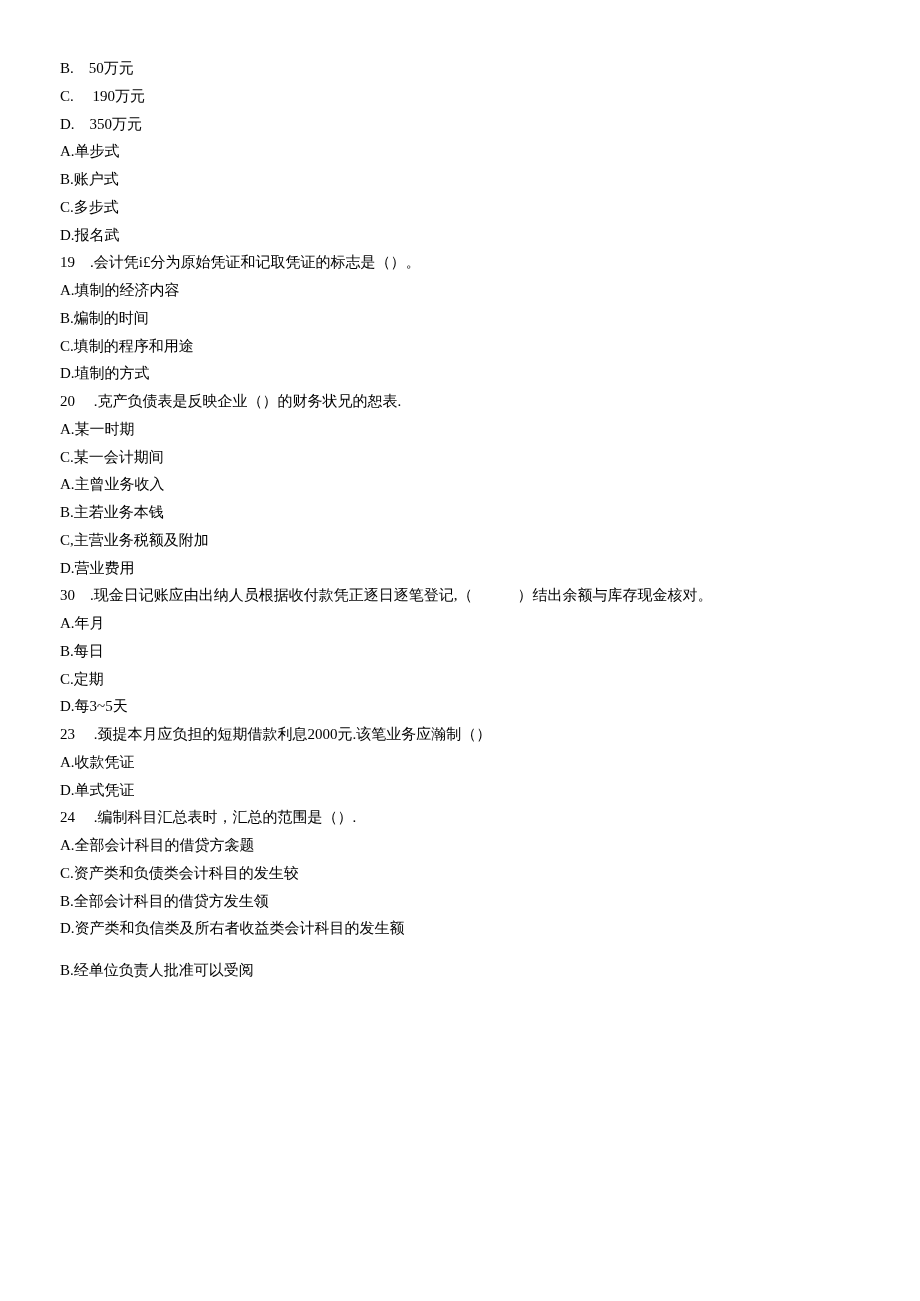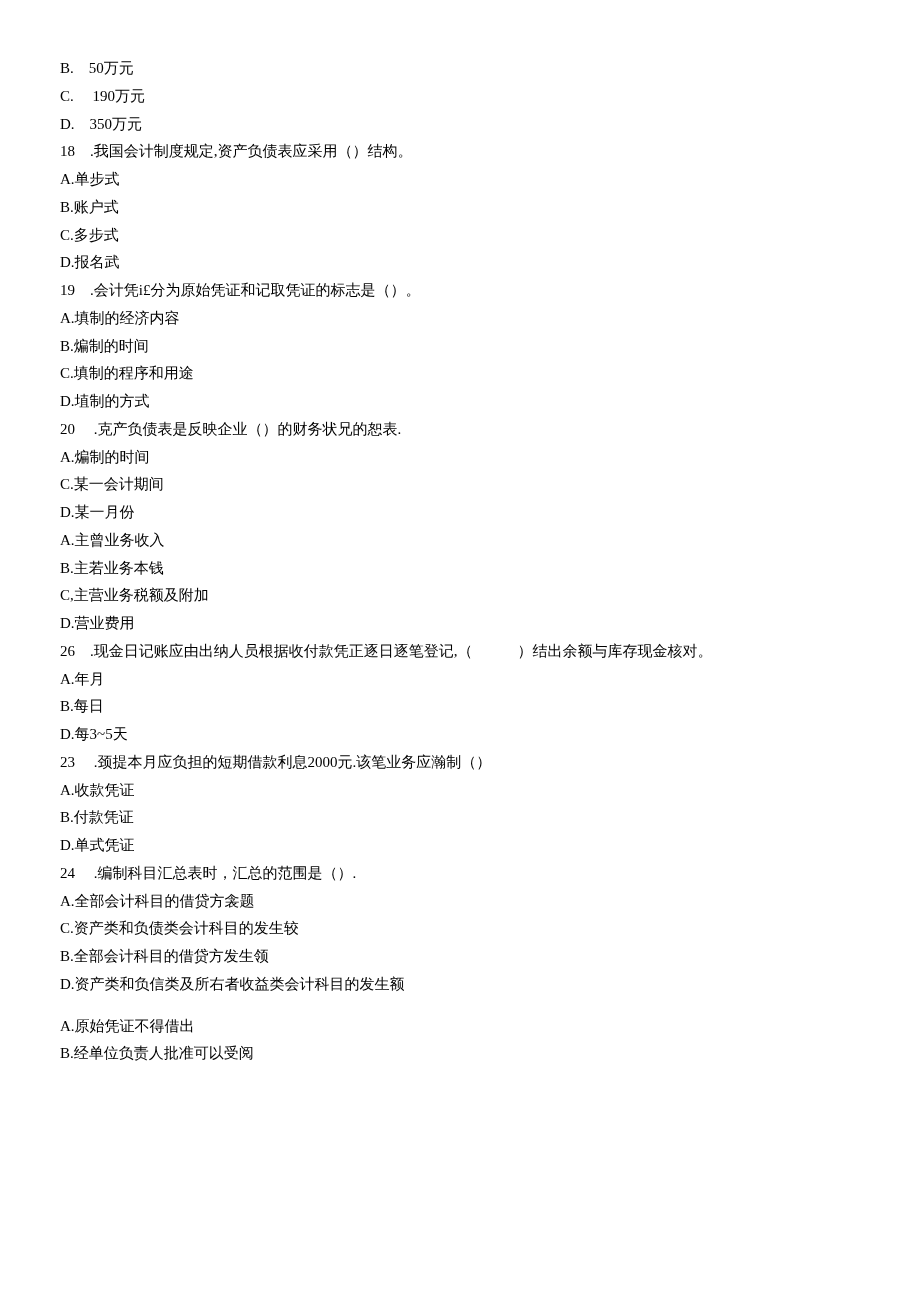--- a/index.html
+++ b/index.html
@@ -20,47 +20,44 @@
     height: 14px;
   }
 </style>
 </head>
 <body>
 
 <div id="container">
     <div class="line">B.　50万元</div>
     <div class="line">C.　 190万元</div>
     <div class="line">D.　350万元</div>
-    <div class="line">18　.我国会计制度规定,资产负债表应采用（）结构。</div>
     <div class="line">A.单步式</div>
     <div class="line">B.账户式</div>
     <div class="line">C.多步式</div>
     <div class="line">D.报名武</div>
     <div class="line">19　.会计凭i£分为原始凭证和记取凭证的标志是（）。</div>
     <div class="line">A.填制的经济内容</div>
     <div class="line">B.煸制的时间</div>
     <div class="line">C.填制的程序和用途</div>
     <div class="line">D.埴制的方式</div>
     <div class="line">20　 .克产负债表是反映企业（）的财务状兄的恕表.</div>
-    <div class="line">A.煸制的时间</div>
+    <div class="line">A.某一时期</div>
     <div class="line">C.某一会计期间</div>
-    <div class="line">D.某一月份</div>
     <div class="line">A.主曾业务收入</div>
     <div class="line">B.主若业务本钱</div>
     <div class="line">C,主营业务税额及附加</div>
     <div class="line">D.营业费用</div>
-    <div class="line">26　.现金日记账应由出纳人员根据收付款凭正逐日逐笔登记,（　　　）结出余额与库存现金核对。</div>
+    <div class="line">30　.现金日记账应由出纳人员根据收付款凭正逐日逐笔登记,（　　　）结出余额与库存现金核对。</div>
     <div class="line">A.年月</div>
     <div class="line">B.每日</div>
+    <div class="line">C.定期</div>
     <div class="line">D.每3~5天</div>
     <div class="line">23　 .颈提本月应负担的短期借款利息2000元.该笔业务应瀚制（）</div>
     <div class="line">A.收款凭证</div>
-    <div class="line">B.付款凭证</div>
     <div class="line">D.单式凭证</div>
     <div class="line">24　 .编制科目汇总表时，汇总的范围是（）.</div>
     <div class="line">A.全部会计科目的借贷方衾题</div>
     <div class="line">C.资产类和负债类会计科目的发生较</div>
     <div class="line">B.全部会计科目的借贷方发生领</div>
     <div class="line">D.资产类和负信类及所右者收益类会计科目的发生额</div>
     <div class="spacer"></div>
-    <div class="line">A.原始凭证不得借出</div>
     <div class="line">B.经单位负责人批准可以受阅</div>
   </div>
 
 </body></html>

